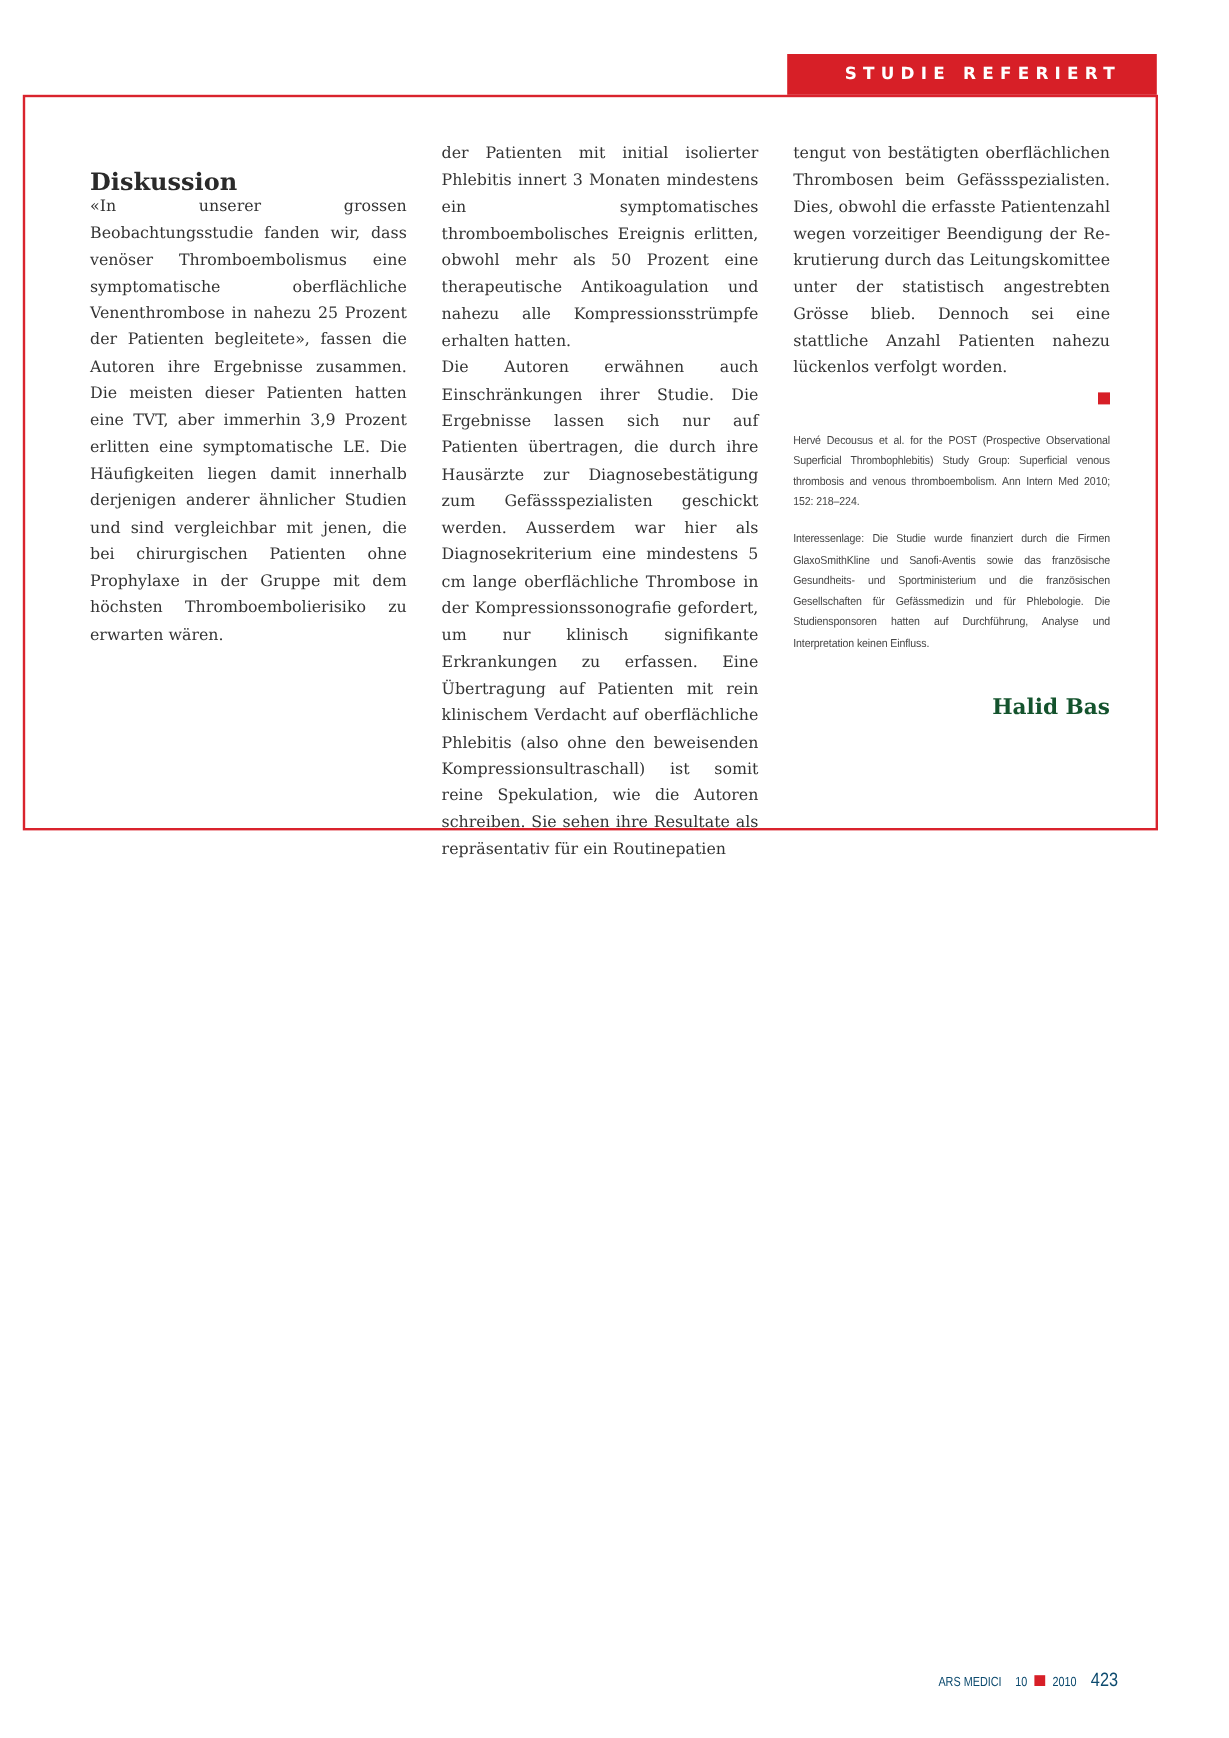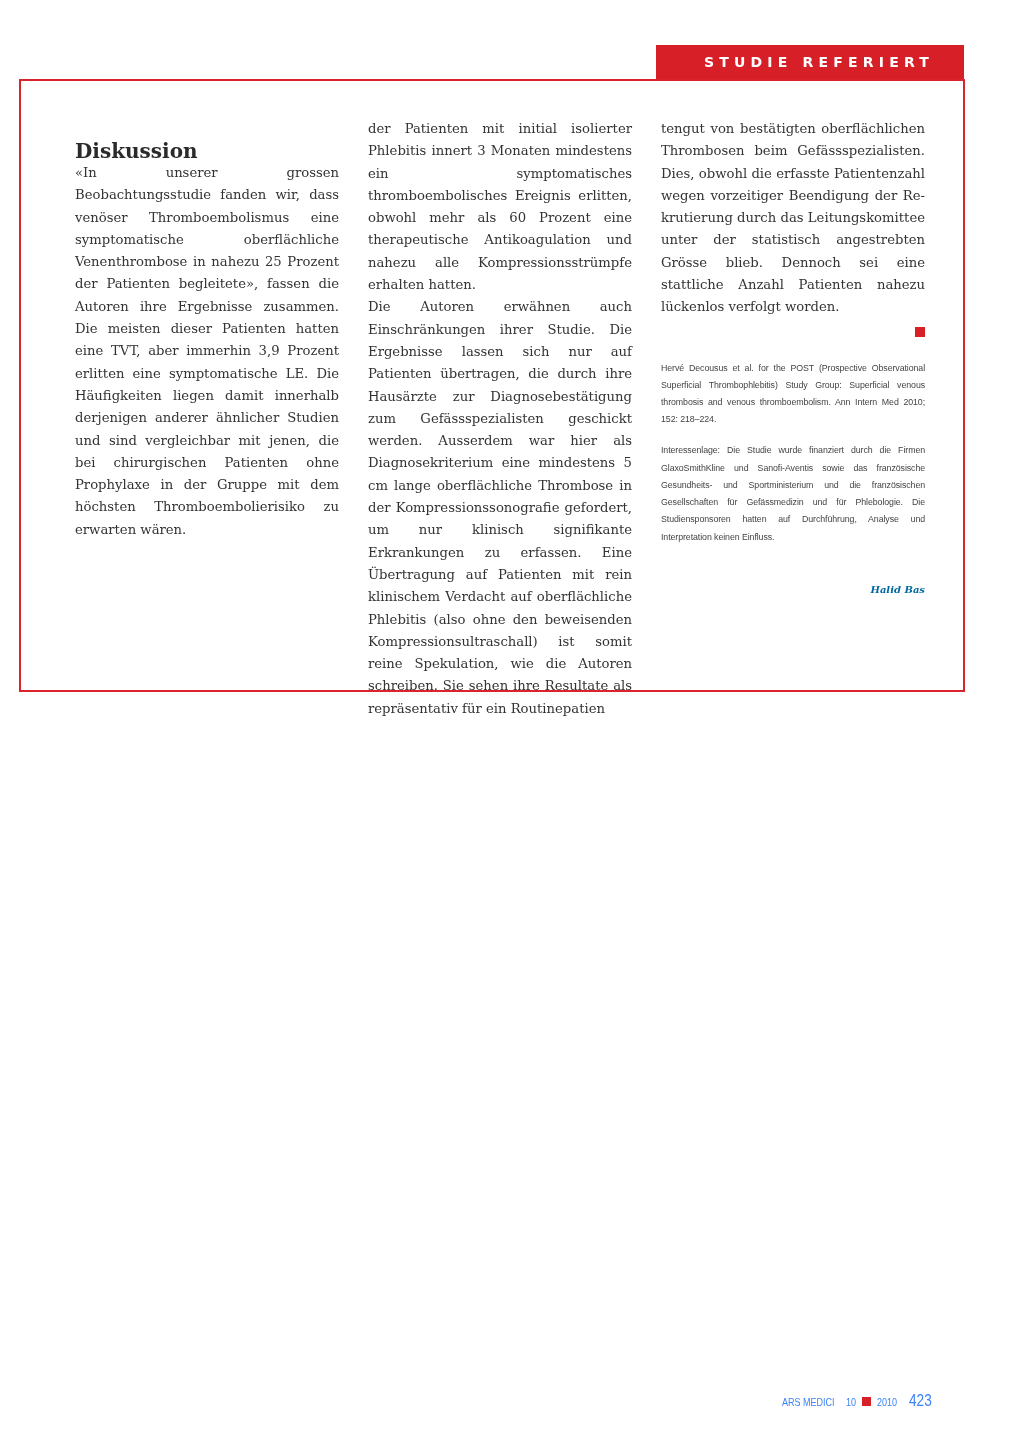--- a/index.html
+++ b/index.html
@@ -33,26 +33,26 @@
     margin: 8px 0 0 auto;
   }
   .small {
     font-family: "Liberation Sans", sans-serif; font-size: 9.6px; line-height: 17.2px;
     color: #444444; text-align: justify; letter-spacing: -0.1px;
     transform: scaleX(0.92); transform-origin: left top; width: 287px;
   }
   .ref { margin-top: 22px !important; }
   .disclosure { margin-top: 14px !important; }
   .author {
-    font-family: "DejaVu Serif", serif; font-style: italic; font-weight: bold;
-    font-size: 10px; color: #0369a1; text-align: right; margin-top: 34px !important;
+    font-family: "DejaVu Serif", serif; font-weight: bold;
+    font-size: 18px; color: #14532d; text-align: right; margin-top: 34px !important;
   }
   .footer {
     position: absolute; top: 1392px; left: 782px;
-    font-family: "Liberation Sans", sans-serif; color: #3b82f6;
+    font-family: "Liberation Sans", sans-serif; color: #0c4a6e;
     display: flex; align-items: baseline;
   }
   .footer .journal { font-size: 11px; transform: scaleX(0.82); transform-origin: left; display: inline-block; width: 60px; white-space: nowrap; }
   .footer .issue { font-size: 11px; margin-left: 4px; transform: scaleX(0.82); display: inline-block; transform-origin: left; width: 12px; }
   .footer .sq { display: inline-block; width: 9px; height: 9px; background: #d71f27; margin: 0 6px 0 4px; }
   .footer .year { font-size: 11px; transform: scaleX(0.82); display: inline-block; transform-origin: left; width: 24px; }
   .footer .page { font-size: 16px; margin-left: 8px; transform: scaleX(0.85); display: inline-block; transform-origin: left; }
 </style>
 </head>
 <body>
@@ -60,21 +60,21 @@
 <div class="header-tab">STUDIE REFERIERT</div>
 
 <div class="frame"></div>
 
 <div class="col col1">
   <p class="heading">Diskussion</p>
   <p>«In unserer grossen Beobachtungsstudie fanden wir, dass venöser Thromboem­bolismus eine symptomatische ober­flächliche Venenthrombose in nahezu 25 Prozent der Patienten begleitete», fassen die Autoren ihre Ergebnisse zusammen. Die meisten dieser Patienten hatten eine TVT, aber immerhin 3,9 Prozent erlitten eine symptomatische LE. Die Häufigkei­ten liegen damit innerhalb derjenigen anderer ähnlicher Studien und sind ver­gleichbar mit jenen, die bei chirurgi­schen Patienten ohne Prophylaxe in der Gruppe mit dem höchsten Thrombo­embolierisiko zu erwarten wären.</p>
 </div>
 
 <div class="col col2">
-  <p>der Patienten mit initial isolierter Phlebi­tis innert 3 Monaten mindestens ein symptomatisches thromboembolisches Ereignis erlitten, obwohl mehr als 60 Pro­zent eine therapeutische Antikoagula­tion und nahezu alle Kompressions­strümpfe erhalten hatten.</p>
+  <p>der Patienten mit initial isolierter Phlebi­tis innert 3 Monaten mindestens ein symptomatisches thromboembolisches Ereignis erlitten, obwohl mehr als 50 Pro­zent eine therapeutische Antikoagula­tion und nahezu alle Kompressions­strümpfe erhalten hatten.</p>
   <p>Die Autoren erwähnen auch Einschrän­kungen ihrer Studie. Die Ergebnisse las­sen sich nur auf Patienten übertragen, die durch ihre Hausärzte zur Diagnose­bestätigung zum Gefässspezialisten ge­schickt werden. Ausserdem war hier als Diagnosekriterium eine mindestens 5 cm lange oberflächliche Thrombose in der Kompressionssonografie gefordert, um nur klinisch signifikante Erkrankungen zu erfassen. Eine Übertragung auf Pa­tienten mit rein klinischem Verdacht auf oberflächliche Phlebitis (also ohne den beweisenden Kompressionsultraschall) ist somit reine Spekulation, wie die Au­toren schreiben. Sie sehen ihre Resultate als repräsentativ für ein Routinepatien­</p>
 </div>
 
 <div class="col col3">
   <p>tengut von bestätigten oberflächlichen Thrombosen beim Gefässspezialisten. Dies, obwohl die erfasste Patientenzahl wegen vorzeitiger Beendigung der Re­krutierung durch das Leitungskomittee unter der statistisch angestrebten Grösse blieb. Dennoch sei eine stattliche An­zahl Patienten nahezu lückenlos verfolgt worden.</p>
   <span class="end-mark"></span>
   <p class="small ref">Hervé Decousus et al. for the POST (Prospective Observational Superficial Thrombophlebitis) Study Group: Superficial venous thrombosis and venous thromboembolism. Ann Intern Med 2010; 152: 218–224.</p>
   <p class="small disclosure">Interessenlage: Die Studie wurde finanziert durch die Firmen GlaxoSmithKline und Sanofi-Aventis sowie das französische Gesundheits- und Sportministerium und die französischen Gesellschaften für Gefässmedizin und für Phlebologie. Die Studiensponsoren hatten auf Durchführung, Analyse und Interpretation keinen Einfluss.</p>
   <p class="author">Halid Bas</p>
 </div>

